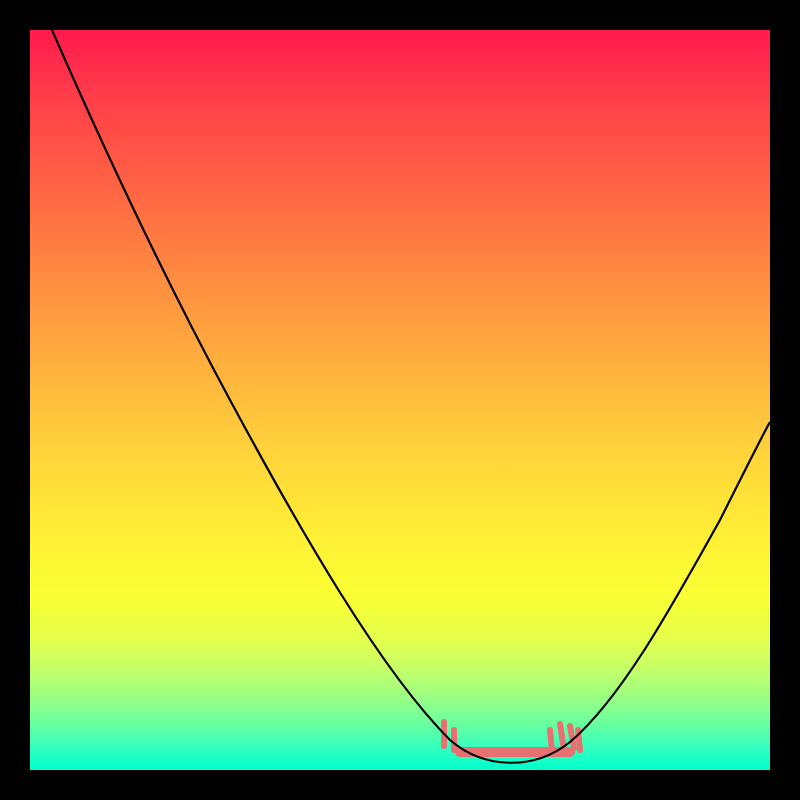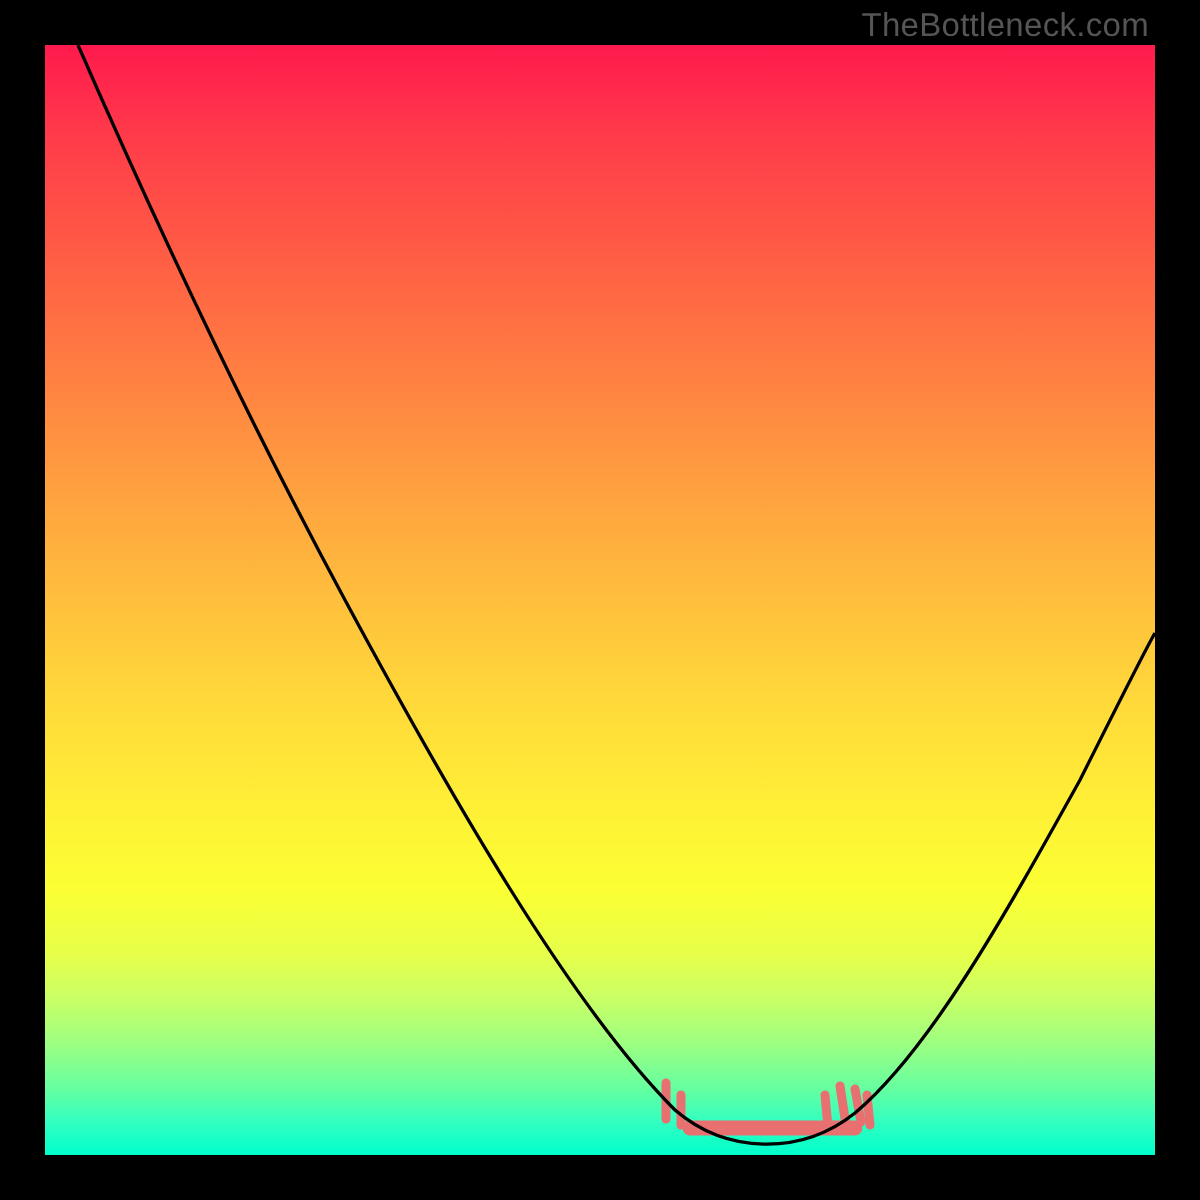--- a/index.html
+++ b/index.html
@@ -72,21 +72,20 @@
   .main-curve {
     stroke: #000;
     stroke-width: 2.2;
     fill: none;
   }
 </style>
 </head>
 <body>
 
 <div class="frame">
-  <div class="watermark">TheBottleneck.com</div>
   <div class="plot">
     <svg class="curve" viewBox="0 0 740 740" preserveAspectRatio="none">
 
       <g>
 
         <line class="salmon-thin" x1="414" y1="692" x2="414" y2="716"></line>
         <line class="salmon-thin" x1="424" y1="700" x2="424" y2="720"></line>
 
         <path class="salmon" d="M 430 722 L 540 722"></path>
 

